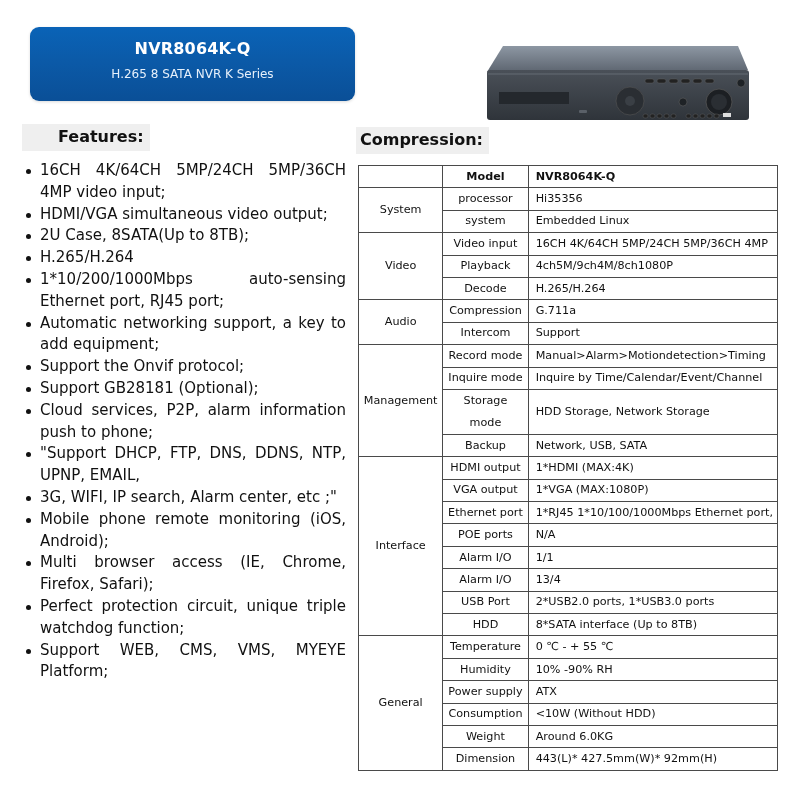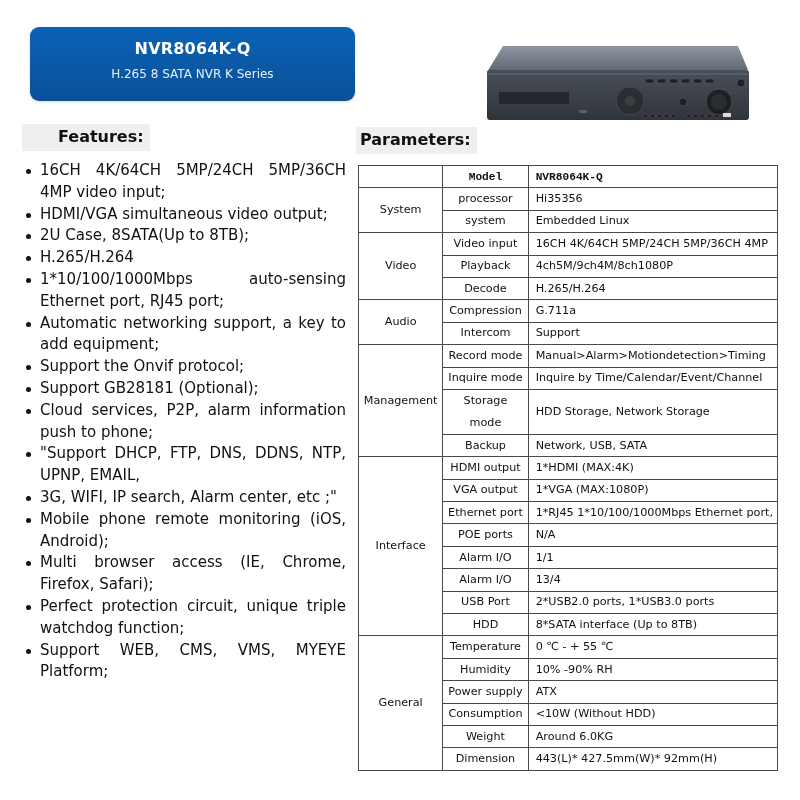--- a/index.html
+++ b/index.html
@@ -36,21 +36,21 @@
     }
 
     table.params {
       position: absolute; left: 358px; top: 165px; width: 420px;
       border-collapse: collapse; font-size: 11.2px; color: #111;
     }
     table.params td { border: 1px solid #4a4a4a; height: 22.4px; padding: 0 4px; line-height: 14px; }
     table.params td.cat { width: 87px; text-align: center; }
     table.params td.key { width: 89px; text-align: center; }
     table.params td.val { text-align: left; padding-left: 7px; white-space: nowrap; }
-    table.params tr.model-row td { font-weight: bold; font-family: Liberation Mono, monospace; }
+    table.params tr.model-row td { font-weight: bold; }
     table.params tr.tall td { height: 44px; }
     table.params tr.tall td.key { line-height: 22px; }
   </style>
 </head>
 <body>
 
 <div class="banner">
   <div class="model">NVR8064K-Q</div>
   <div class="series">H.265 8 SATA NVR K Series</div>
 </div>
@@ -100,34 +100,34 @@
   <rect x="240" y="75" width="8" height="4" fill="#ddd"></rect>
 </svg>
 
 <div class="section-title features-title">Features:</div>
 
 <ul class="features">
   <li>16CH 4K/64CH 5MP/24CH 5MP/36CH 4MP video input;</li>
   <li>HDMI/VGA simultaneous video output;</li>
   <li>2U Case, 8SATA(Up to 8TB);</li>
   <li>H.265/H.264</li>
-  <li>1*10/100/1000Mbps auto-sensing Ethernet port, RJ45 port;</li>
+  <li>1*10/200/1000Mbps auto-sensing Ethernet port, RJ45 port;</li>
   <li>Automatic networking support, a key to add equipment;</li>
   <li>Support the Onvif protocol;</li>
   <li>Support GB28181 (Optional);</li>
   <li>Cloud services, P2P,   alarm information push to phone;</li>
   <li>"Support DHCP, FTP, DNS, DDNS, NTP, UPNP, EMAIL,</li>
   <li>3G, WIFI, IP search, Alarm center, etc ;"</li>
   <li>Mobile phone remote monitoring (iOS, Android);</li>
   <li>Multi browser access (IE, Chrome, Firefox, Safari);</li>
   <li>Perfect protection circuit, unique triple watchdog function;</li>
   <li>Support WEB, CMS, VMS, MYEYE Platform;</li>
 </ul>
 
-<div class="section-title params-title">Parameters:</div>
+<div class="section-title params-title">Compression:</div>
 
 <table class="params">
   <tbody>
       <tr class="model-row">
     <td class="cat"></td>
     <td class="key">Model</td>
     <td class="val">NVR8064K-Q</td>
   </tr>
 
   <tr>

